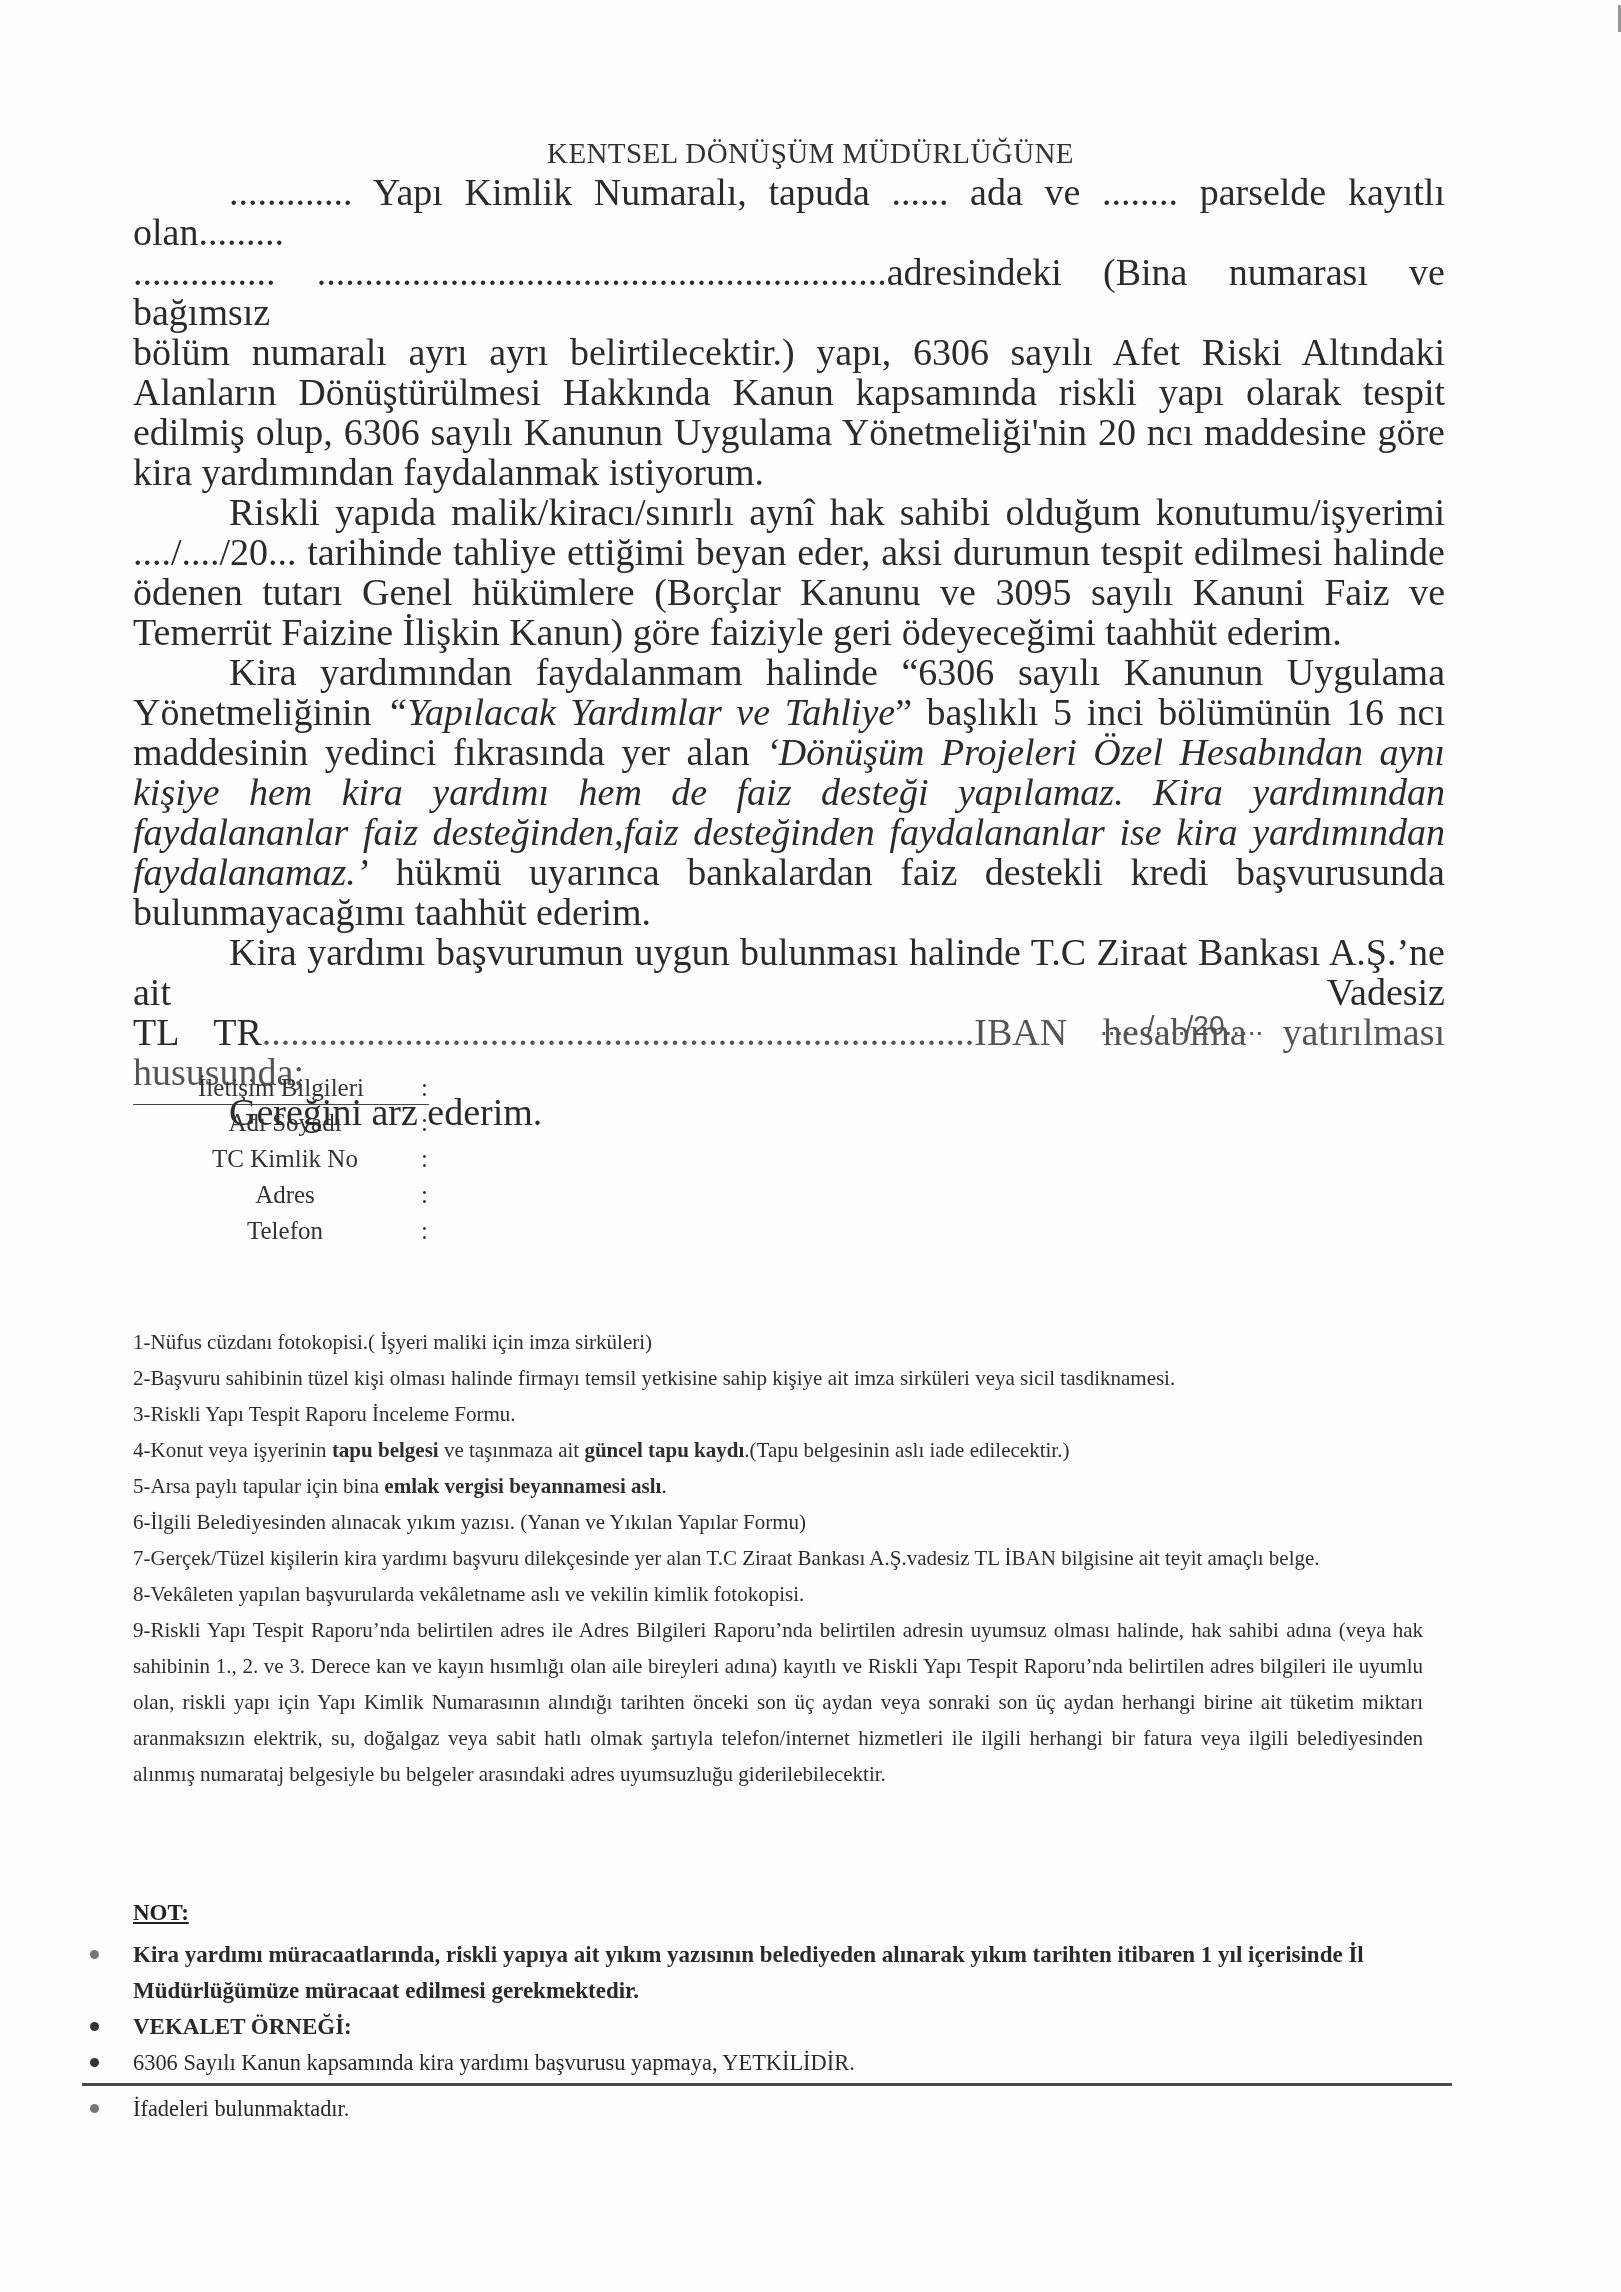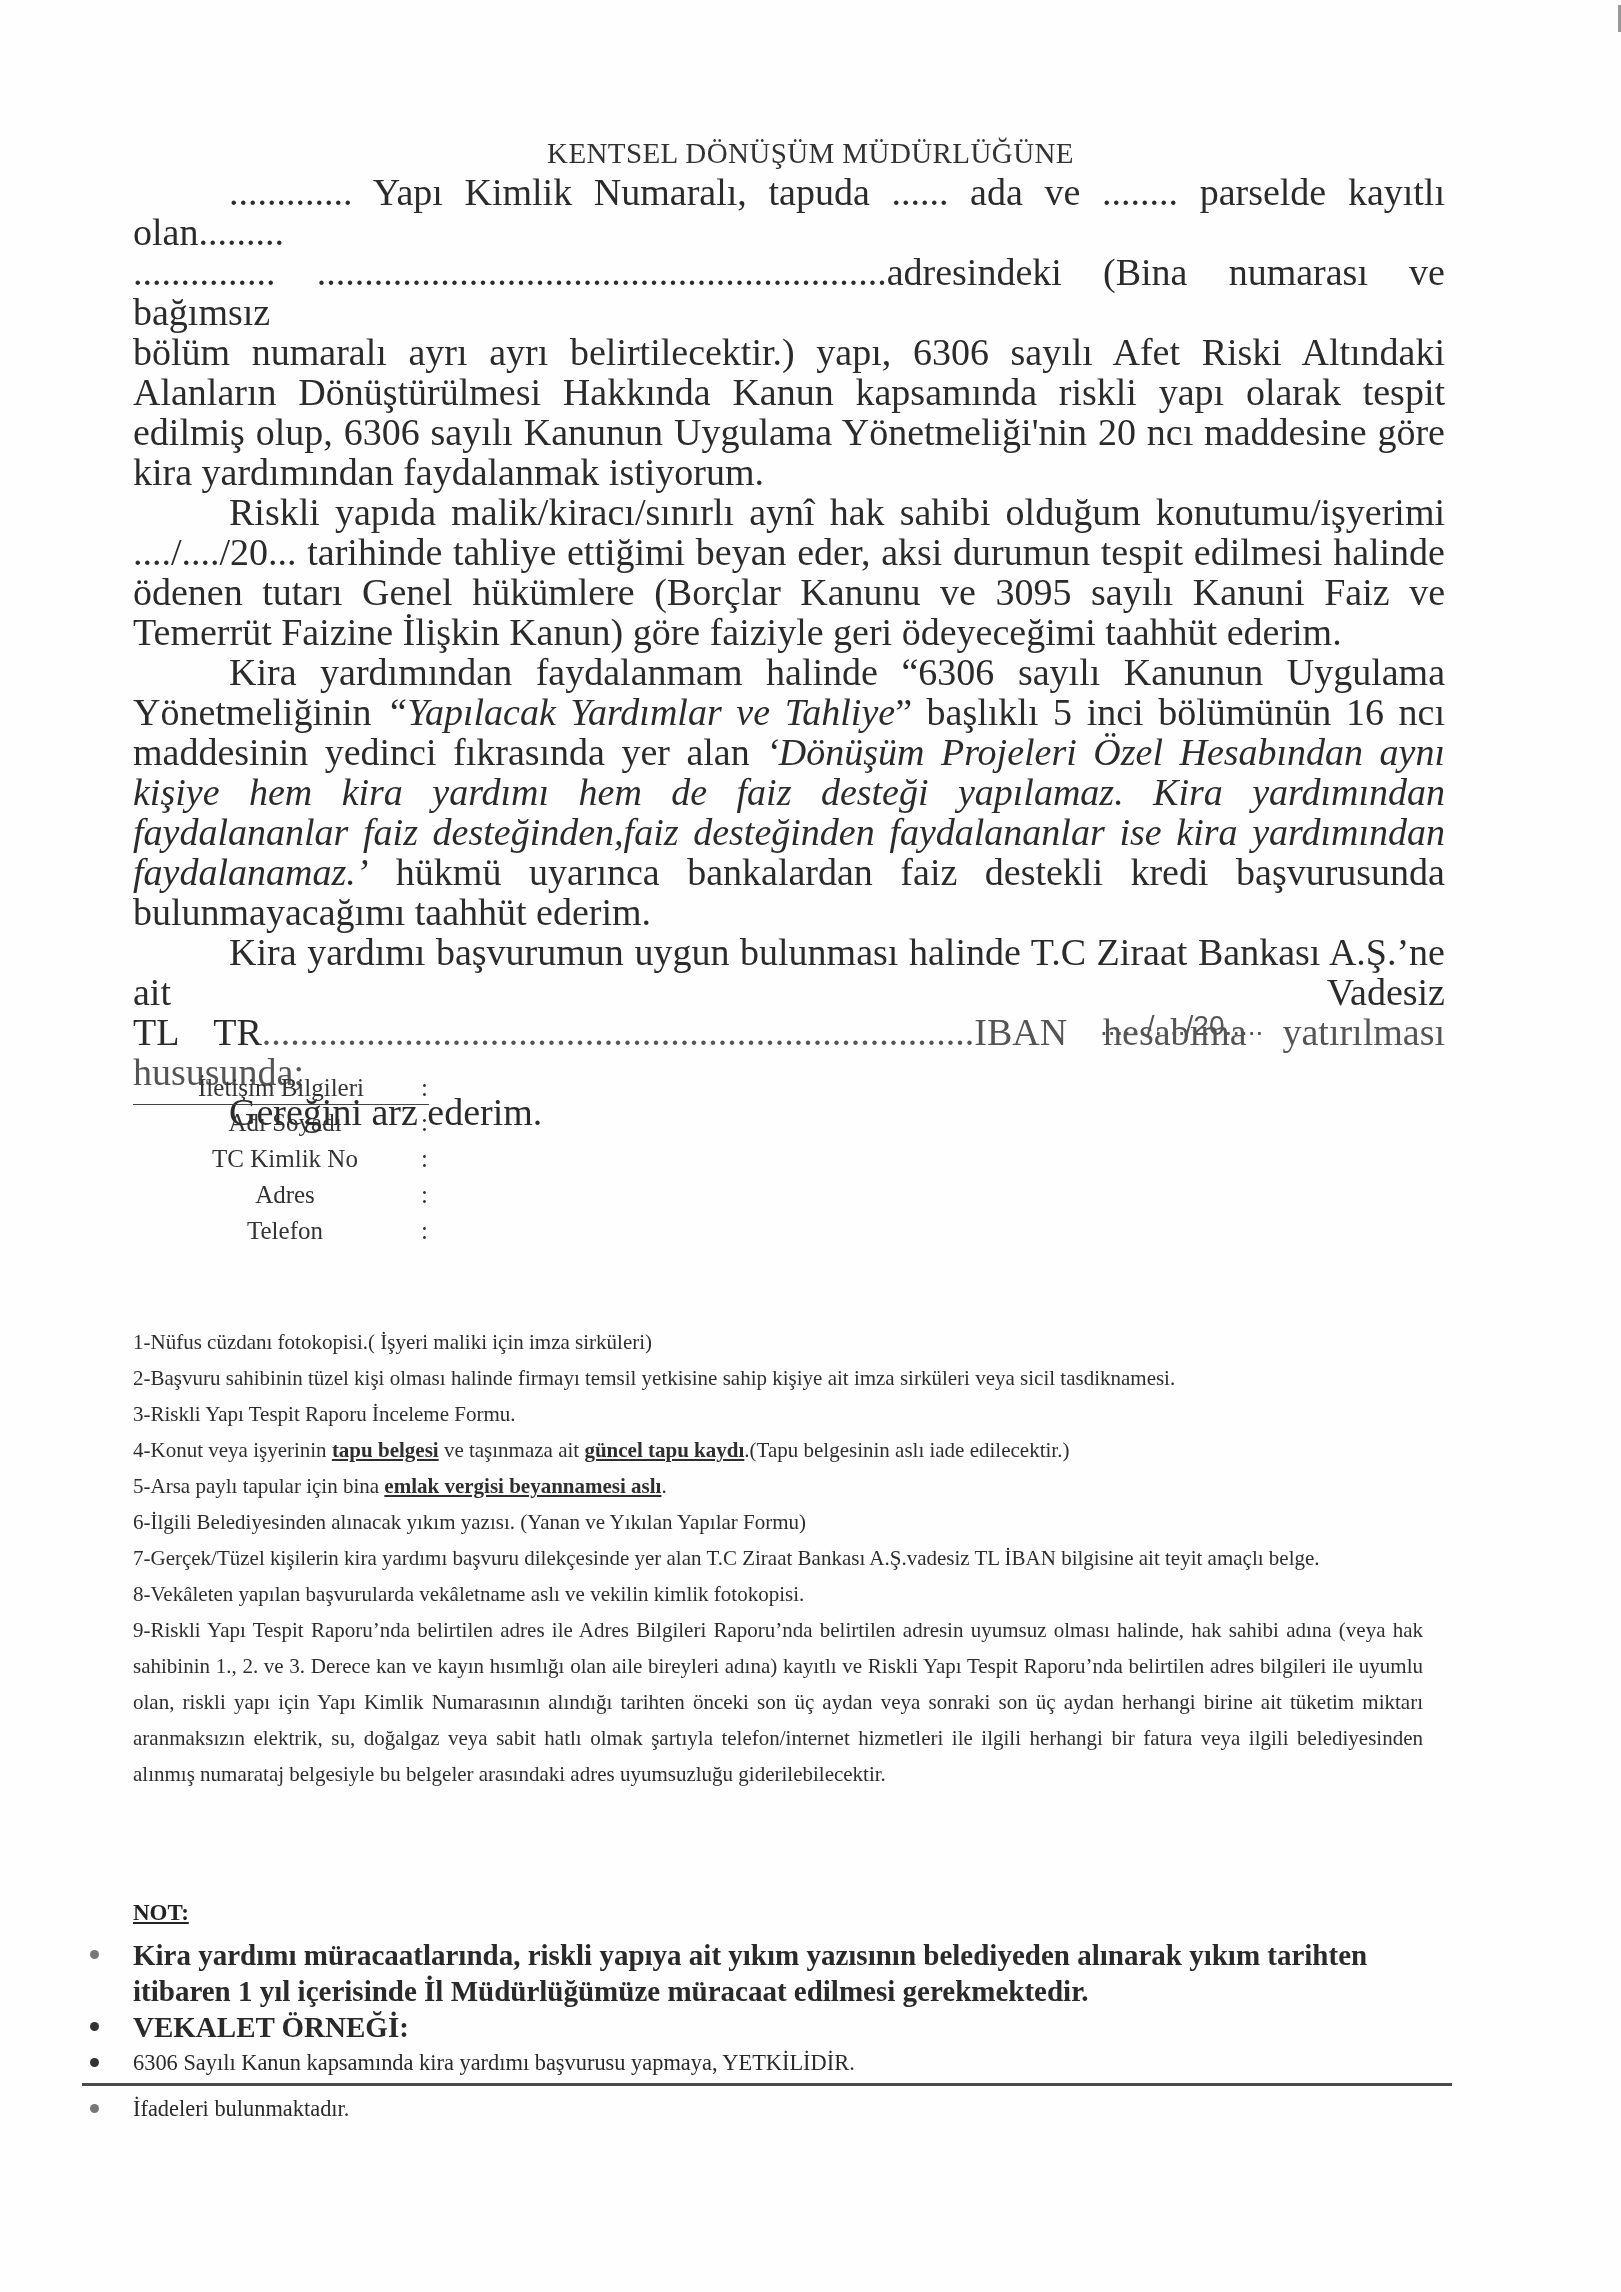--- a/index.html
+++ b/index.html
@@ -29,32 +29,32 @@
     position:absolute; left:133px; top:1070px; font-size:25px; color:#333;
   }
   .contact .row { position:relative; height:36px; line-height:36px; width:304px;text-align:center; }
   .contact .row .colon { position:absolute; left:288px; top:0; }
   .contact .row.header { border-bottom:1.8px solid #444; height:34px; width:296px; }
   .reqs {
     position:absolute; left:133px; width:1290px; top:1324px;
     font-size:21px; line-height:36px; color:#2e2e2e; text-align:justify;
   }
   .reqs p { margin:0; }
-  .u { text-decoration:underline; font-weight:bold;margin-top:13px; }
+  .u { font-weight:bold;margin-top:13px; }
   .note-label {
     position:absolute; left:133px; top:1900px; font-size:23px; font-weight:bold;
     text-decoration:underline; color:#222;
   }
   .bullets { position:absolute; left:90px; top:1937px; width:1361px; }
   .bullet { position:relative; padding-left:43px; font-size:22.4px; line-height:36px; color:#2a2a2a; }
   .bullet .dot {
     position:absolute; left:0; top:13.4px; width:9px; height:9px; border-radius:50%; background:#333;
   }
   .bullet .dot.light { background:#777; }
-  .bullet.bold { font-weight:bold; font-size:29px; }
+  .bullet.bold { font-weight:bold; font-size:23px; }
   .hr {
     position:absolute; left:82px; top:2083px; width:1370px; height:2.7px; background:#4a4a4a;
   }
   .bullet.tight { line-height:29px; }
   .bullet.tight .dot { top:9.9px; }
   .edge-mark {
     position:absolute; right:0; top:5.4px; width:2.7px; height:27px; background:#999;
   }
 </style>
 </head>

